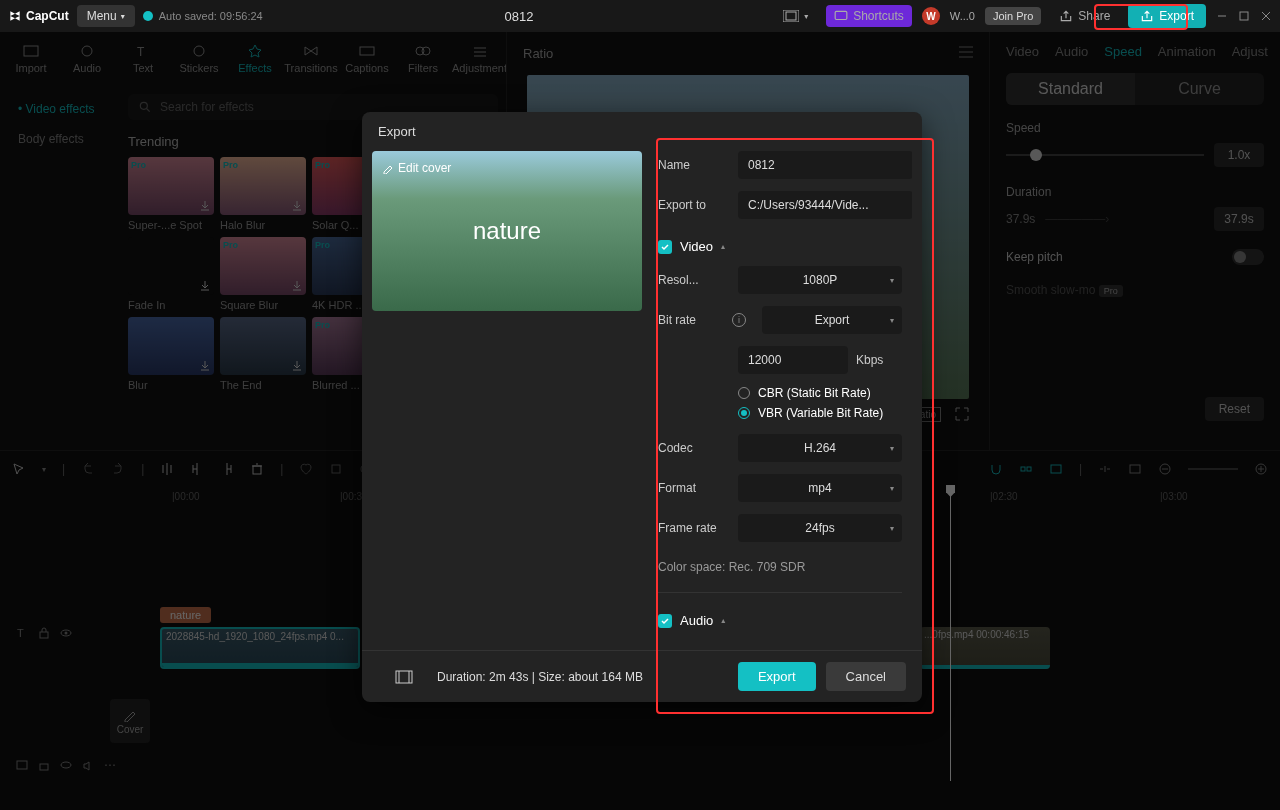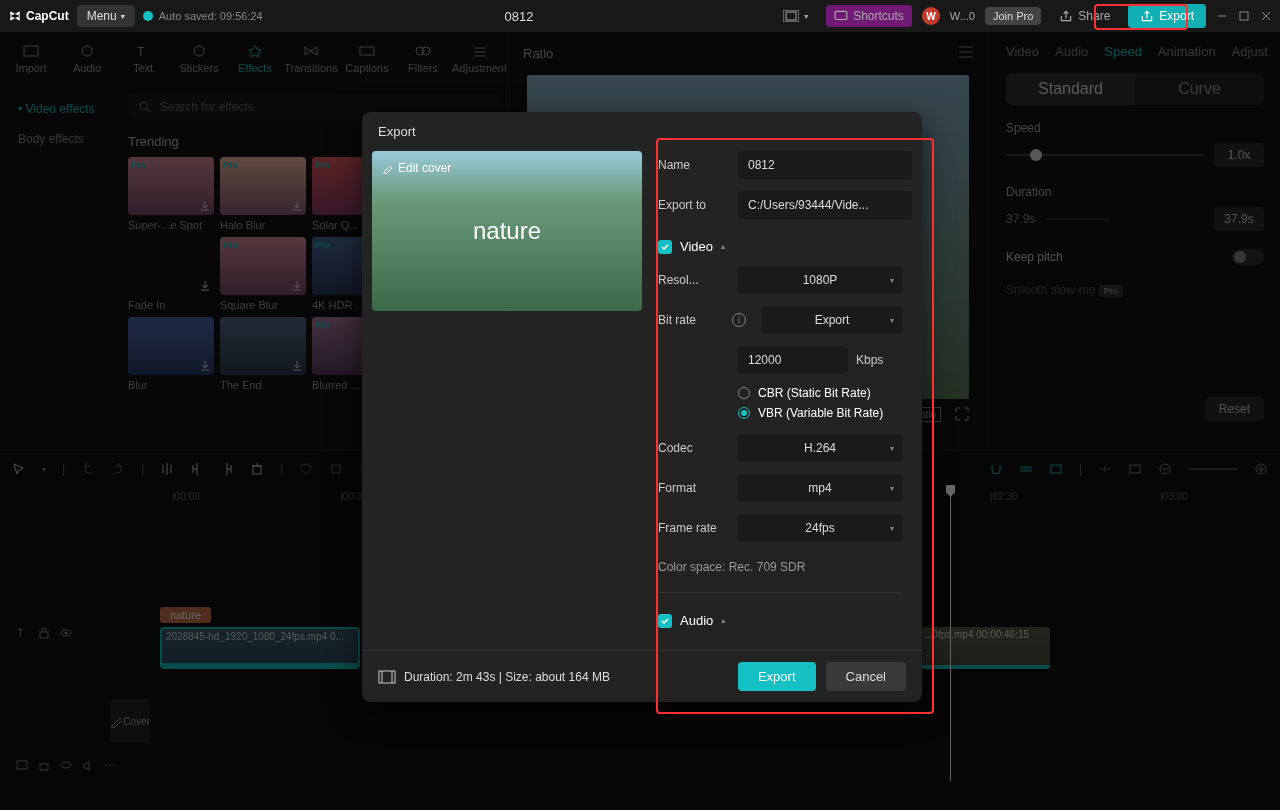--- a/index.html
+++ b/index.html
@@ -9,21 +9,21 @@
 
 
 .topbar { height: 32px; display: flex; align-items: center; padding: 0 8px; background: #181818; gap: 8px; }
 .logo { display: flex; align-items: center; gap: 4px; font-weight: bold; color: #fff; font-size: 12px; }
 .menu-btn { background: #333; padding: 4px 10px; border-radius: 4px; color: #ddd; display:flex; align-items:center; gap:4px;}
 .autosaved { color: #888; font-size: 11px; display:flex; align-items:center; gap:6px;}
 .autosaved-dot{width:10px;height:10px;border-radius:50%;background:#14c0c4; display:inline-block;}
 .proj-title { flex:1; text-align:center; color:#ddd; font-size:13px;}
 .tb-right{display:flex; align-items:center; gap:10px;}
 .tb-btn{display:flex;align-items:center; gap:5px; color:#aaa; padding:4px 8px; border-radius:4px;}
-.tb-btn.share{background:#701a75;}
+.tb-btn.share{background:#6d28d9;}
 .join-pro{background:#444; color:#ddd; padding:3px 8px; border-radius:4px; font-size:11px;}
 .export-top{background:#12b0b4; color:#fff; padding:5px 12px; border-radius:4px; display:flex;align-items:center;gap:5px; font-size:12px;}
 .export-hl{position:absolute; top:4px; right:92px; width:94px; height:26px; border:2px solid #ff3030; border-radius:4px; pointer-events:none;}
 .avatar-circle{width:18px;height:18px;border-radius:50%;background:#c43a2a;color:#fff;display:flex;align-items:center;justify-content:center;font-size:10px;font-weight:bold;}
 
 
 .main { display:flex; height: 418px; }
 .left-panel { width: 506px; background:#111; display:flex; flex-direction:column;}
 .media-tabs{display:flex; padding:8px 4px; gap:2px;}
 .media-tab{flex:0 0 54px; display:flex; flex-direction:column; align-items:center; gap:4px; color:#999; font-size:11px; padding:4px 0;}
@@ -68,21 +68,21 @@
 .reset-btn{float:right;background:#2a2a2a;padding:5px 14px;border-radius:4px;font-size:12px;color:#ccc;margin-top:100px;}
 
 
 .timeline{height:360px; background:#0f0f0f; border-top:1px solid #222;}
 .tl-toolbar{height:36px;display:flex;align-items:center;padding:0 12px;gap:18px;color:#888;}
 .tl-tool-group{display:flex;gap:16px;align-items:center;}
 .tl-spacer{flex:1;}
 .tl-body{display:flex;}
 .tl-left{width:160px;padding-top:20px;}
 .tl-row-head{height:32px;display:flex;align-items:center;gap:10px;padding:0 16px;color:#888;}
-.tl-cover{width:40px;height:44px;margin-left:110px;margin-top:50px;background:#222;border-radius:4px;display:flex;align-items:center;justify-content:center;color:#aaa;font-size:10px;gap:2px;}
+.tl-cover{width:40px;height:44px;margin-left:110px;margin-top:50px;background:#222;border-radius:4px;display:flex;flex-direction:column;align-items:center;justify-content:center;color:#aaa;font-size:10px;gap:2px;}
 .tl-tracks{flex:1;position:relative;padding-top:4px;}
 .tl-ruler{height:16px;display:flex;color:#666;font-size:10px;}
 .tl-tick{position:absolute;}
 .tl-clip-area{position:relative;margin-top:100px;}
 .tl-tag{position:absolute;top:0;left:0;background:#c9704a;color:#fff;padding:2px 10px;border-radius:3px;font-size:11px;}
 .tl-clip{position:absolute;top:20px;height:42px;background:linear-gradient(#3a5a6a,#2a4a5a);border-radius:4px;border:2px solid #14c0c4;overflow:hidden;}
 .tl-clip2{position:absolute;top:20px;height:42px;background:linear-gradient(#5a5a4a,#4a4a3a);border-radius:4px;overflow:hidden;}
 .tl-clip-label{position:absolute;top:2px;left:4px;font-size:10px;color:#ddd;white-space:nowrap;}
 .tl-bar{position:absolute;bottom:0;left:0;right:0;height:4px;background:#14c0c4;}
 .playhead{position:absolute;top:0;bottom:0;width:1px;background:#fff;}
@@ -114,21 +114,21 @@
 .radio-row{display:flex;align-items:center;gap:8px;margin-bottom:6px;}
 .radio{width:12px;height:12px;border-radius:50%;border:1.5px solid #888;display:flex;align-items:center;justify-content:center;}
 .radio.checked{border-color:#14c0c4;}
 .radio.checked::after{content:"";width:6px;height:6px;border-radius:50%;background:#14c0c4;}
 .radio-label{color:#fff;font-size:12px;font-weight:500;}
 .color-space{color:#999;font-size:12px;margin:18px 0;}
 .divider{height:1px;background:#333;margin:18px 0;}
 .info-icon{width:14px;height:14px;border:1px solid #888;border-radius:50%;display:inline-flex;align-items:center;justify-content:center;font-size:9px;color:#888;margin-left:-6px;margin-right:4px;}
 
 .modal-footer{height:52px;border-top:1px solid #333;display:flex;align-items:center;padding:0 16px;gap:10px;}
-.footer-info{flex:1;color:#ddd;font-size:12px;display:flex;align-items:flex-start;gap:8px;}
+.footer-info{flex:1;color:#ddd;font-size:12px;display:flex;align-items:flex-start;gap:24px;margin-left:17px;}
 .btn-export{background:#14c0c4;color:#fff;padding:7px 20px;border-radius:4px;font-size:13px;}
 .btn-cancel{background:#3a3a3a;color:#ddd;padding:7px 20px;border-radius:4px;font-size:13px;}
 
 .main-highlight{position:absolute;top:138px;left:656px;width:278px;height:576px;border:2px solid #ff3030;border-radius:4px;pointer-events:none;}
 
 .caret-small{font-size:8px;}
 .space-dot{color:#666;}
 </style>
 </head>
 <body>

